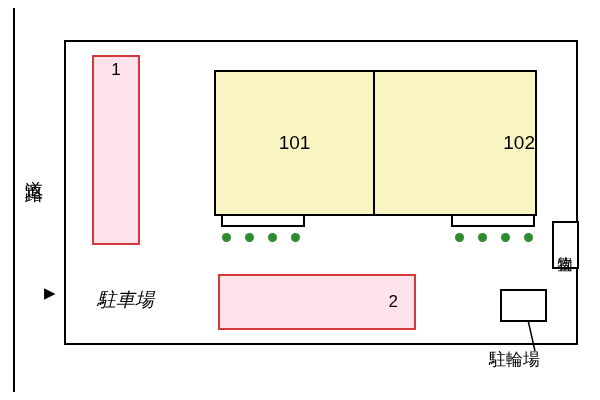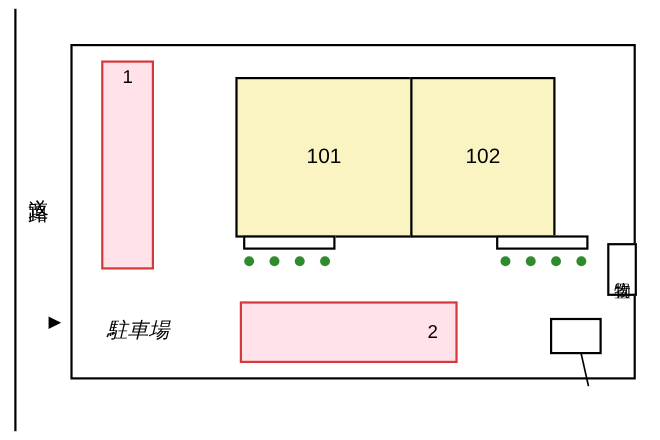--- a/index.html
+++ b/index.html
@@ -77,21 +77,21 @@
     top:70px;
     height:146px;
     background:var(--building-fill);
     border:2px solid var(--line-color);
     display:flex;
     align-items:center;
     justify-content:center;
     font-size:19px;
   }
   .building101{left:214px;width:161px;}
-  .building102{left:373px;width:132px;}
+  .building102{left:373px;width:164px;justify-content:flex-end;}
   .step{
     position:absolute;
     top:214px;
     width:84px;height:13px;
     background:#ffffff;
     border:2px solid var(--line-color);
   }
   .step-left{left:221px;}
   .step-right{left:451px;}
   .bush-row{
@@ -189,14 +189,15 @@
   <div class="parking-label">駐車場</div>
 
   <div class="space space2">
     <span>2</span>
   </div>
 
   <div class="bike-rect"></div>
   <svg class="pointer-line" width="12" height="32" viewBox="0 0 12 32">
     <line x1="2" y1="0" x2="9" y2="31" stroke="#000000" stroke-width="1.5"></line>
   </svg>
+  <div class="bike-label">駐輪場</div>
 
 </div>
 
 </body></html>

